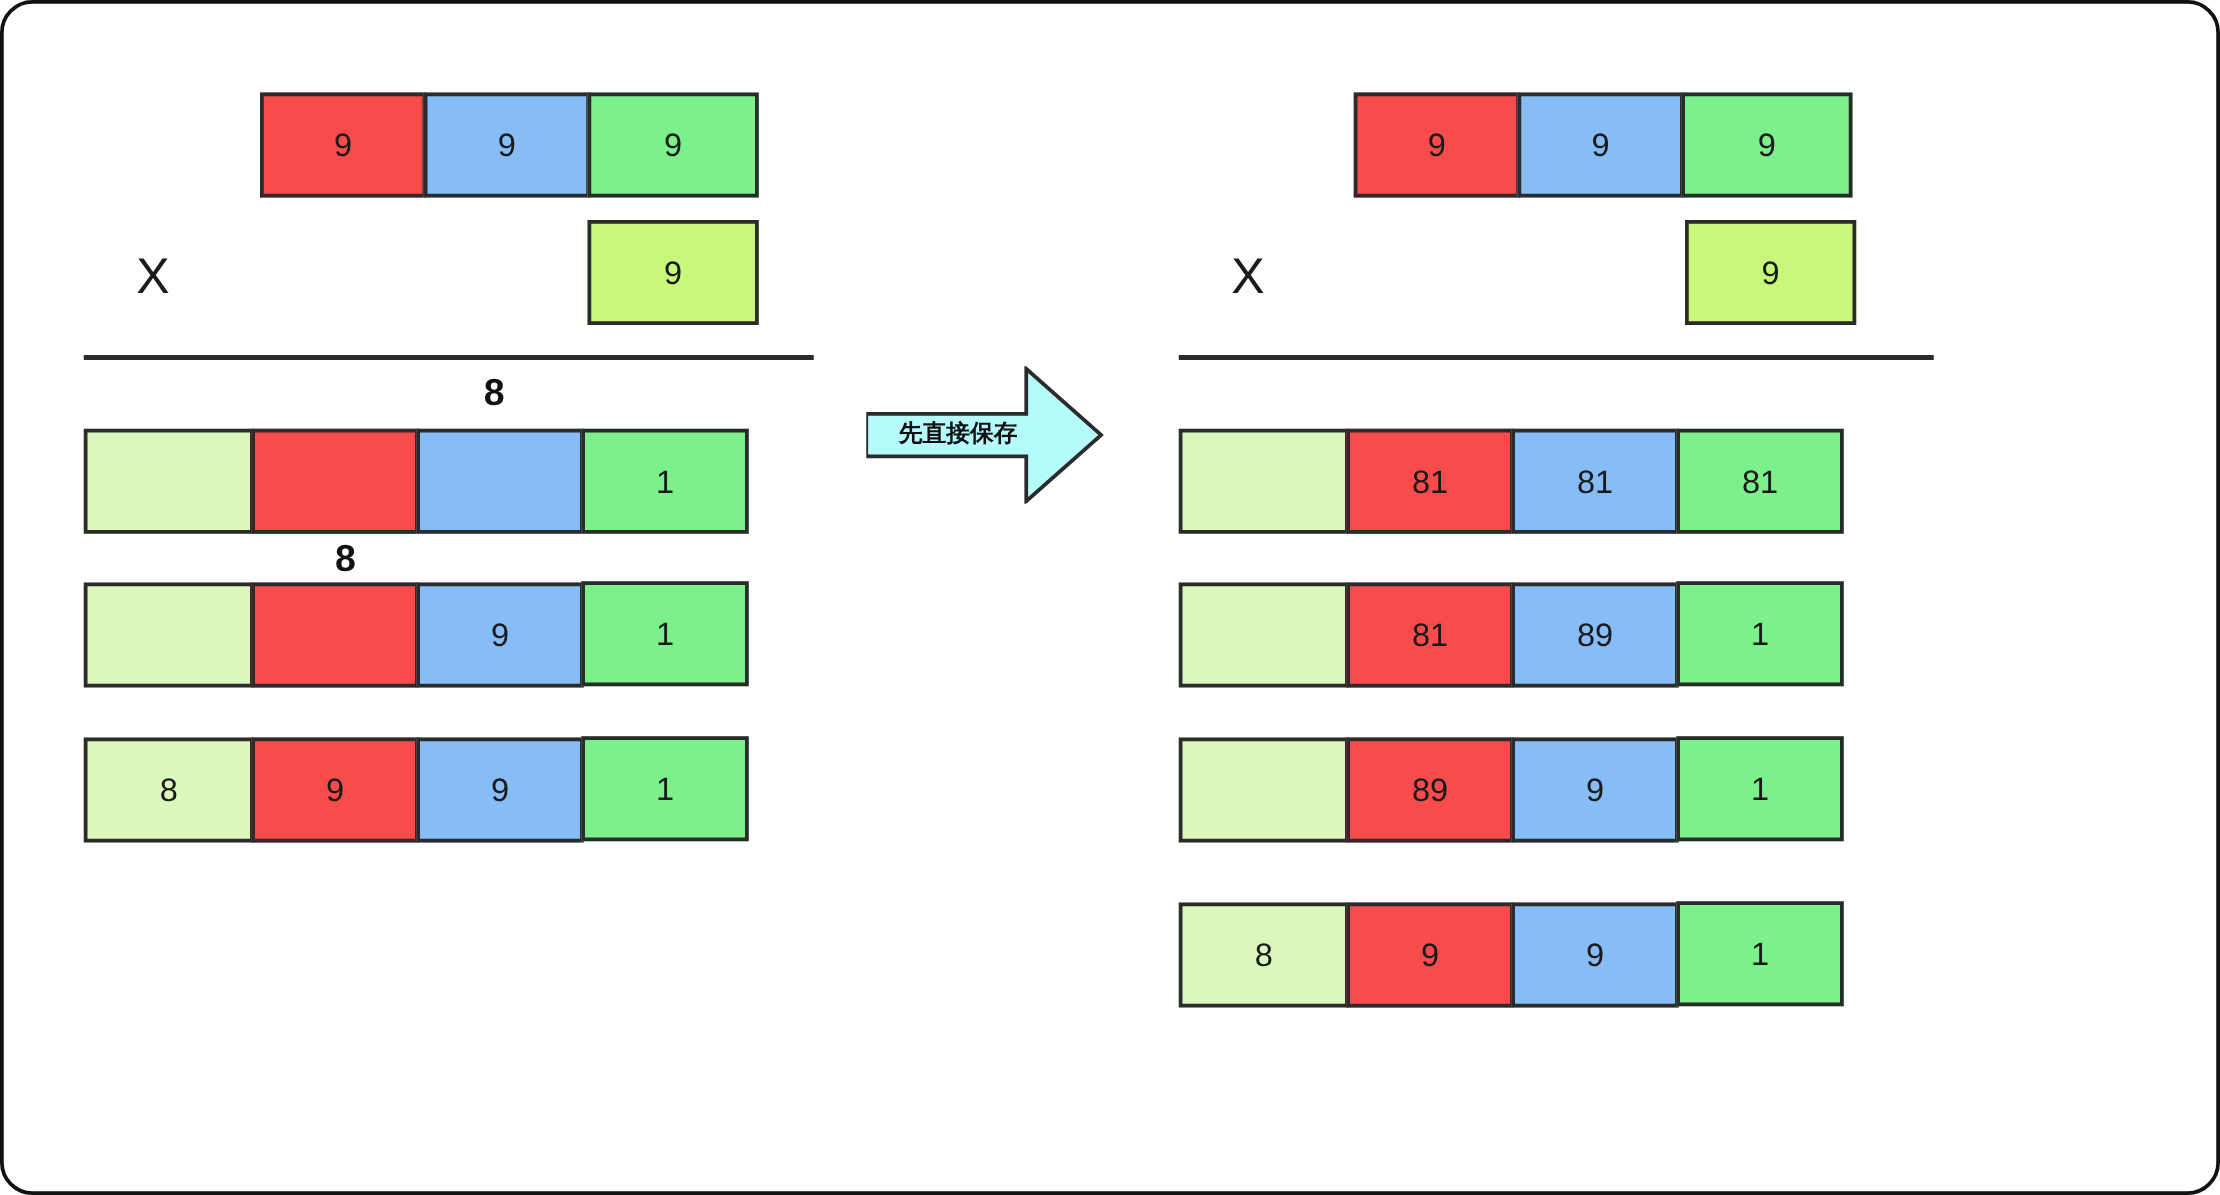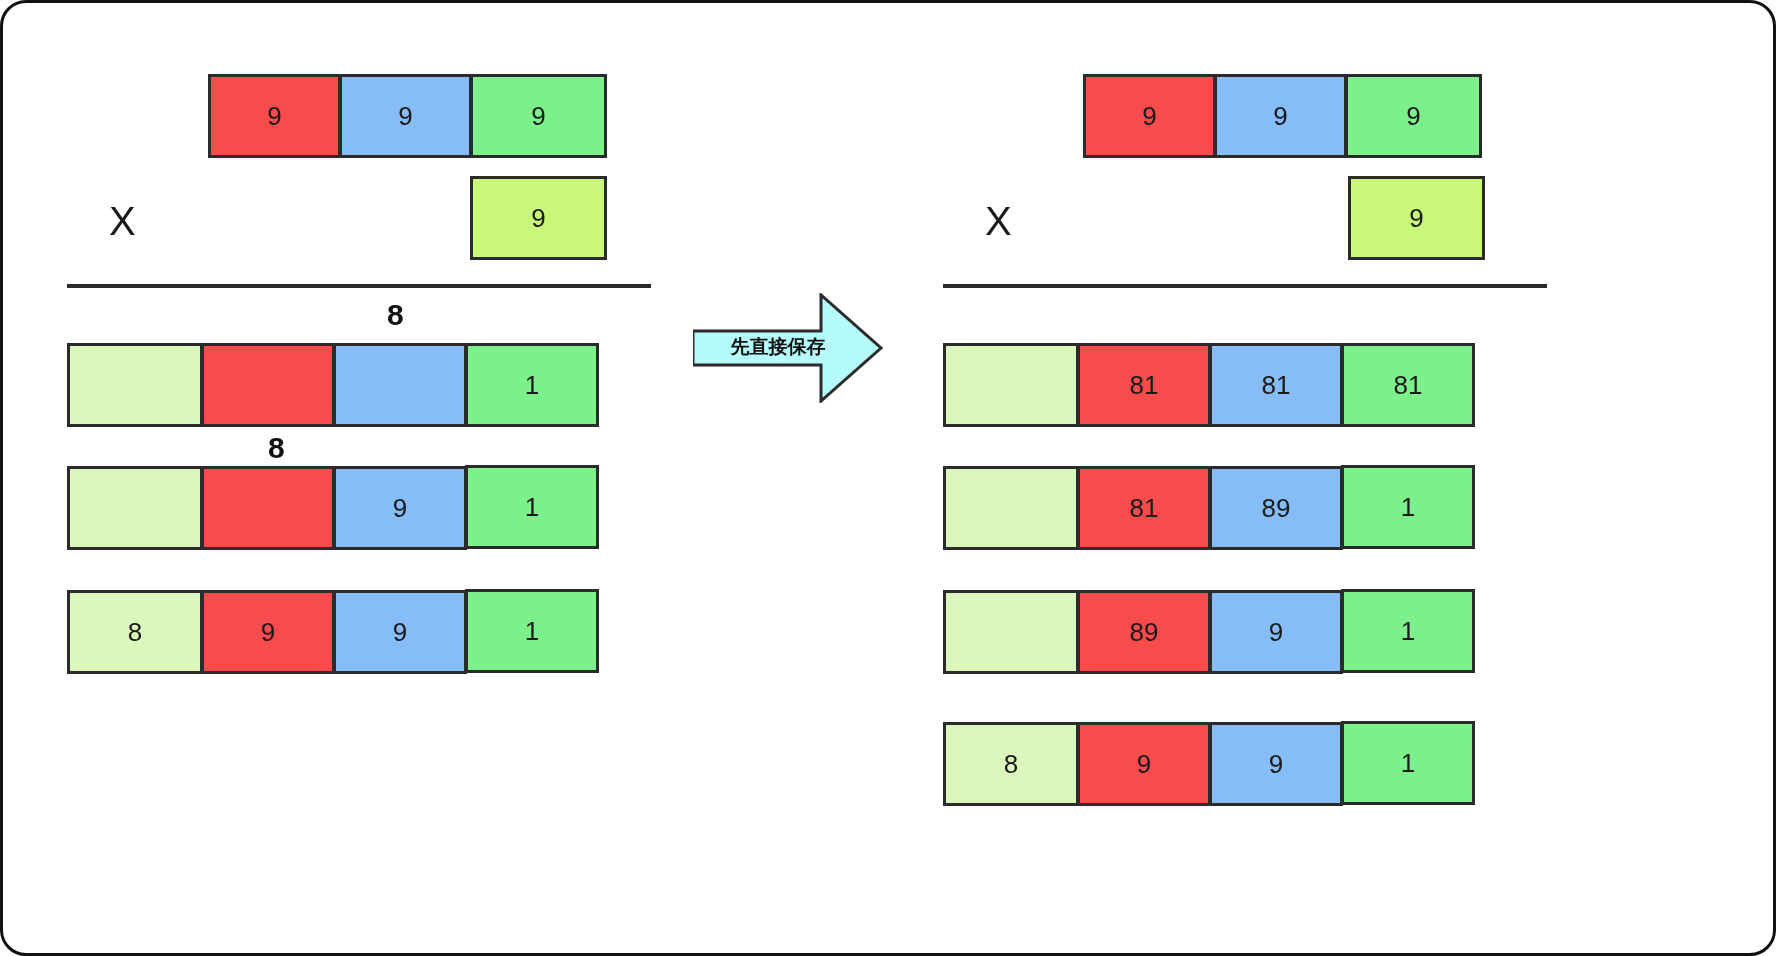--- a/index.html
+++ b/index.html
@@ -60,21 +60,21 @@
   #arrow-wrap {
     position:absolute;
     left:690px; top:290px;
     width:190px; height:110px;
   }
   #arrow-wrap svg { display:block; }
   #arrow-label {
     position:absolute;
     left:26px; top:41px;
     width:118px;
-    text-align:center;
+    text-align:left;
     font-size:19px;
     font-weight:bold;
     color:#111111;
     font-family:"Liberation Sans", sans-serif;
     pointer-events:none;
   }
 </style>
 </head>
 <body>
 

